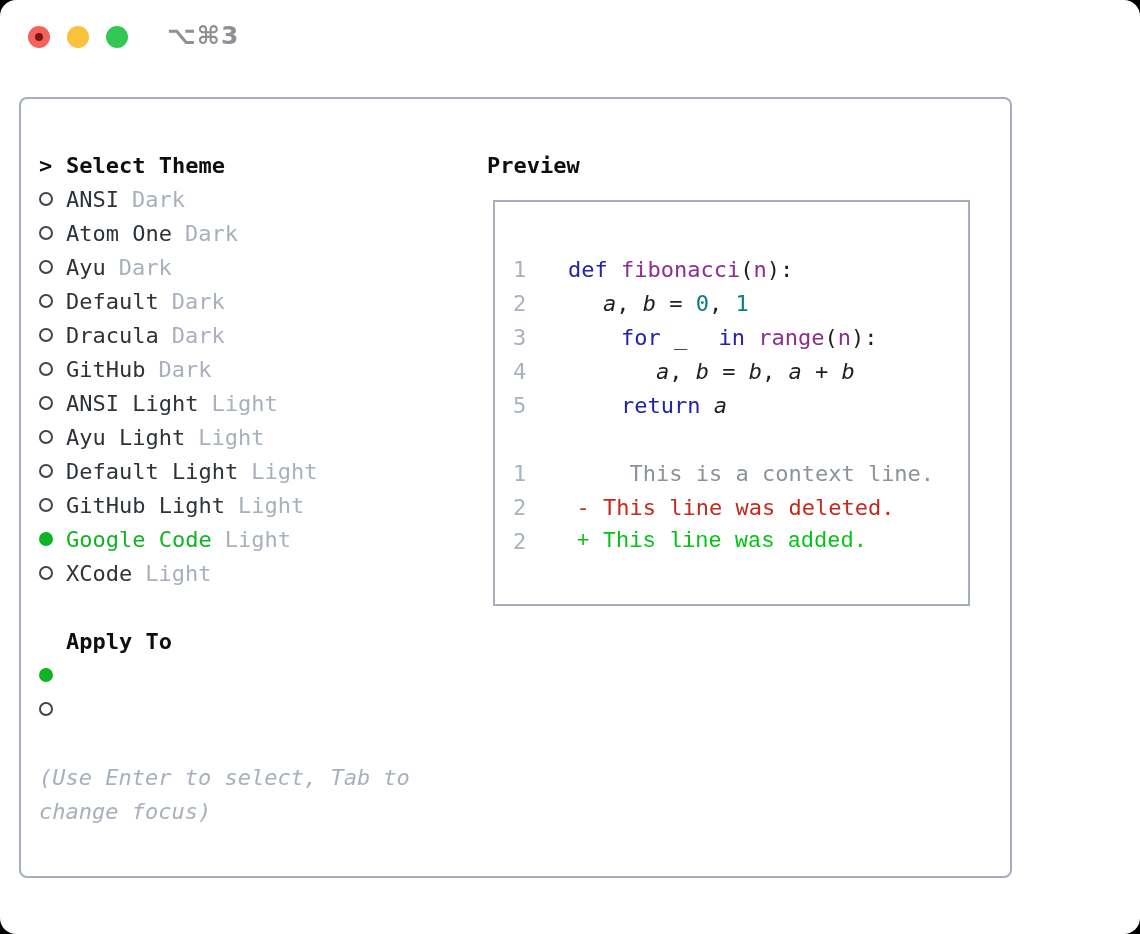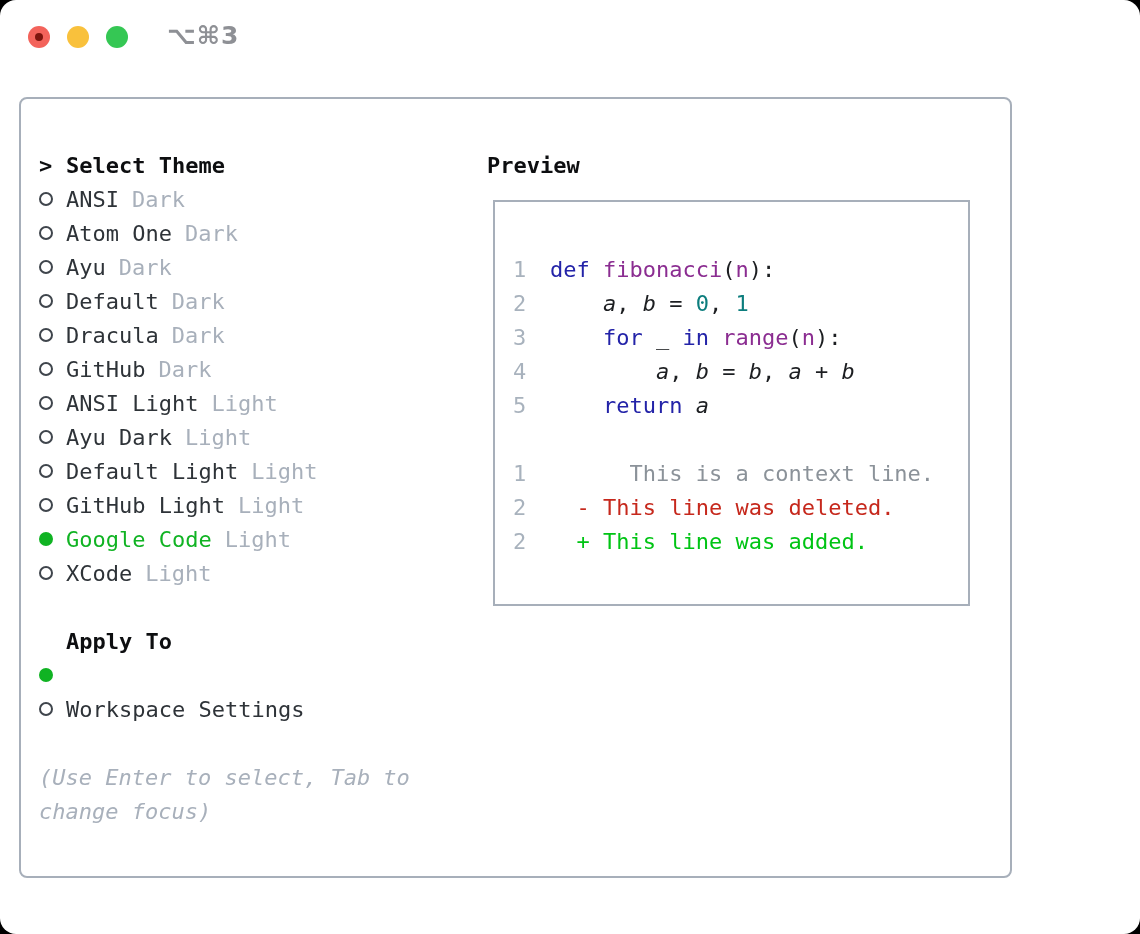--- a/index.html
+++ b/index.html
@@ -37,27 +37,27 @@
   .t-variant{color:var(--muted,#a8b0bb);margin-left:13px;}
   .hint{color:var(--muted,#a8b0bb);font-style:italic;}
 
   
   .preview-box{margin-top:18px;margin-left:6px;width:477px;height:406px;box-sizing:border-box;
          border:2px solid var(--border,#a7afba);padding:16px 0 0 18px;background:#fff;}
   .pline{height:34px;display:flex;align-items:center;font-size:22px;white-space:pre;}
   .lno{display:inline-block;width:37px;color:var(--lineno,#a8b2bd);flex:0 0 auto;}
   .tok{white-space:pre;}
   .pl{color:#1c1e21;}
-  .kw{color:var(--kw,#2323a8);}
+  .kw{color:var(--kw,#2323a8);margin-left:18px;}
   .fn{color:var(--fn,#8b2d91);}
   .nm{color:var(--nm,#0c7d7d);}
   .vr{color:#1c1e21;font-style:italic;}
   .ctx{color:var(--ctx,#8b9299);}
   .del{color:var(--del,#c6281c);text-align:center;}
-  .add{color:var(--add,#00c414);}
+  .add{color:var(--add,#00c414);font-family:Liberation Mono, monospace;}
 </style>
 </head>
 <body>
 
 <div class="stage" style="--green: #10b323; --kw: #2323a8; --fn: #8b2d91; --nm: #0c7d7d; --add: #00c414; --del: #c6281c; --ctx: #8b9299; --muted: #a8b0bb; --lineno: #a8b2bd; --text: #2e3338; --heading: #0d0e10; --border: #a7afba; --title-gray: #8e9095; --close-dot: #7d150e;">
   <div class="window">
 
     <span class="tl tl-close" style="background: rgb(243, 99, 91);">
       <span class="dot"></span>
     </span>
@@ -74,36 +74,36 @@
         </div>
 
         <div id="themes">
             <div class="row"><span class="mk"></span><span class="t-name">ANSI</span><span class="t-variant">Dark</span></div>
             <div class="row"><span class="mk"></span><span class="t-name">Atom One</span><span class="t-variant">Dark</span></div>
             <div class="row"><span class="mk"></span><span class="t-name">Ayu</span><span class="t-variant">Dark</span></div>
             <div class="row"><span class="mk"></span><span class="t-name">Default</span><span class="t-variant">Dark</span></div>
             <div class="row"><span class="mk"></span><span class="t-name">Dracula</span><span class="t-variant">Dark</span></div>
             <div class="row"><span class="mk"></span><span class="t-name">GitHub</span><span class="t-variant">Dark</span></div>
             <div class="row"><span class="mk"></span><span class="t-name">ANSI Light</span><span class="t-variant">Light</span></div>
-            <div class="row"><span class="mk"></span><span class="t-name">Ayu Dark</span><span class="t-variant">Light</span></div>
+            <div class="row"><span class="mk"></span><span class="t-name">Ayu Light</span><span class="t-variant">Light</span></div>
             <div class="row"><span class="mk"></span><span class="t-name">Default Light</span><span class="t-variant">Light</span></div>
             <div class="row"><span class="mk"></span><span class="t-name">GitHub Light</span><span class="t-variant">Light</span></div>
             <div class="row"><span class="mk sel"></span><span class="t-name sel">Google Code</span><span class="t-variant">Light</span></div>
             <div class="row"><span class="mk"></span><span class="t-name">XCode</span><span class="t-variant">Light</span></div>
           </div>
 
         <div class="row"></div>
 
         <div class="row indent">
           <span class="h">Apply To</span>
         </div>
 
         <div id="apply">
             <div class="row"><span class="mk sel"></span></div>
-            <div class="row"><span class="mk"></span><span class="t-name">Workspace Settings</span></div>
+            <div class="row"><span class="mk"></span></div>
           </div>
 
         <div class="row"></div>
 
         <div class="row hint">(Use Enter to select, Tab to</div>
         <div class="row hint">change focus)</div>
       </div>
 
       <div class="preview-col">
         <div class="row">

